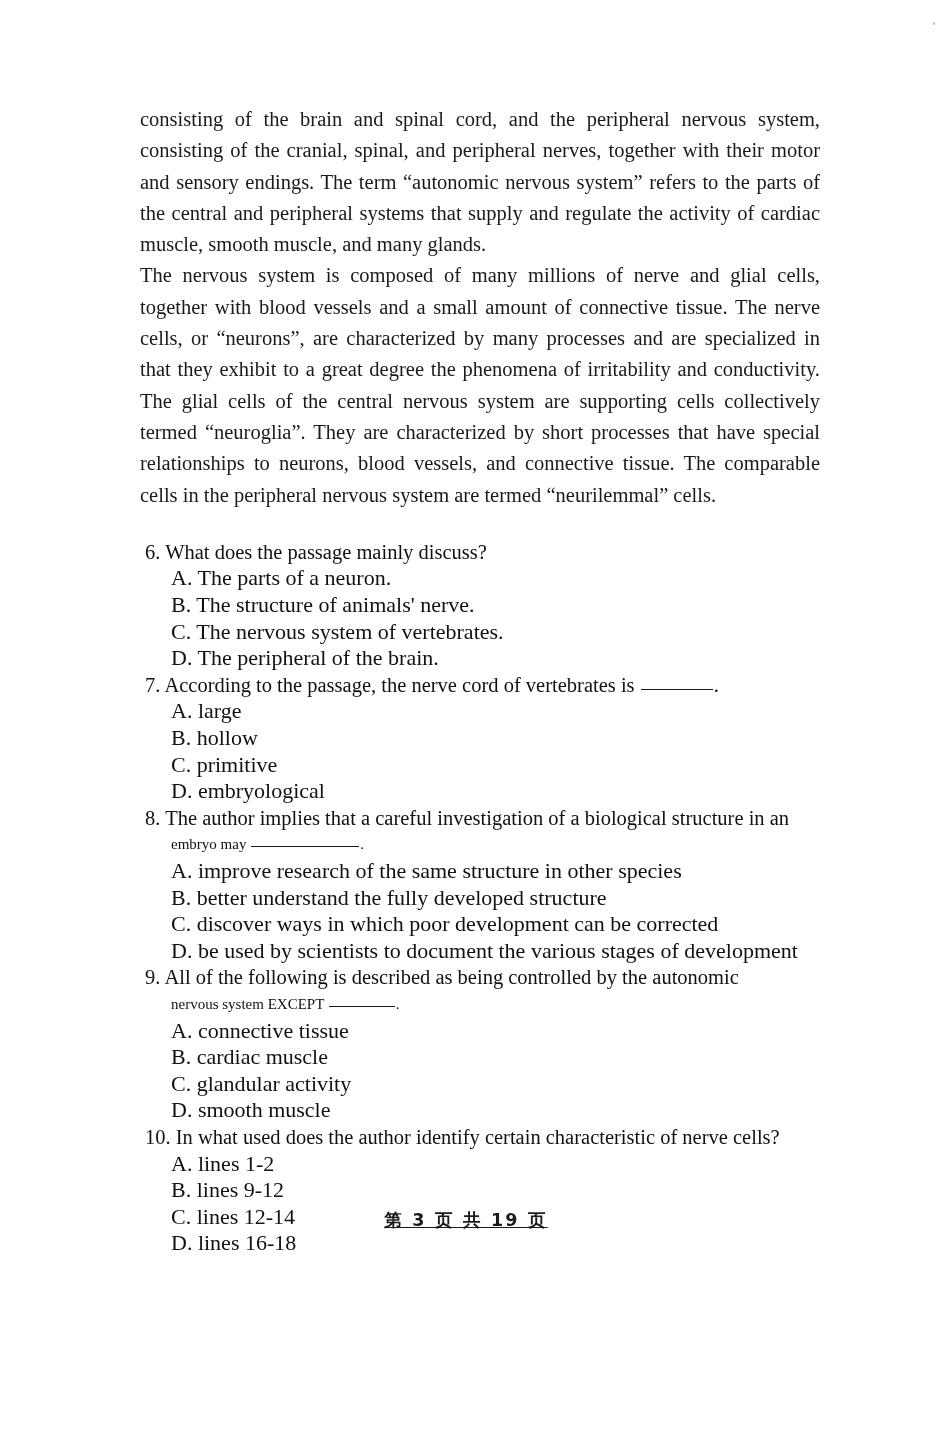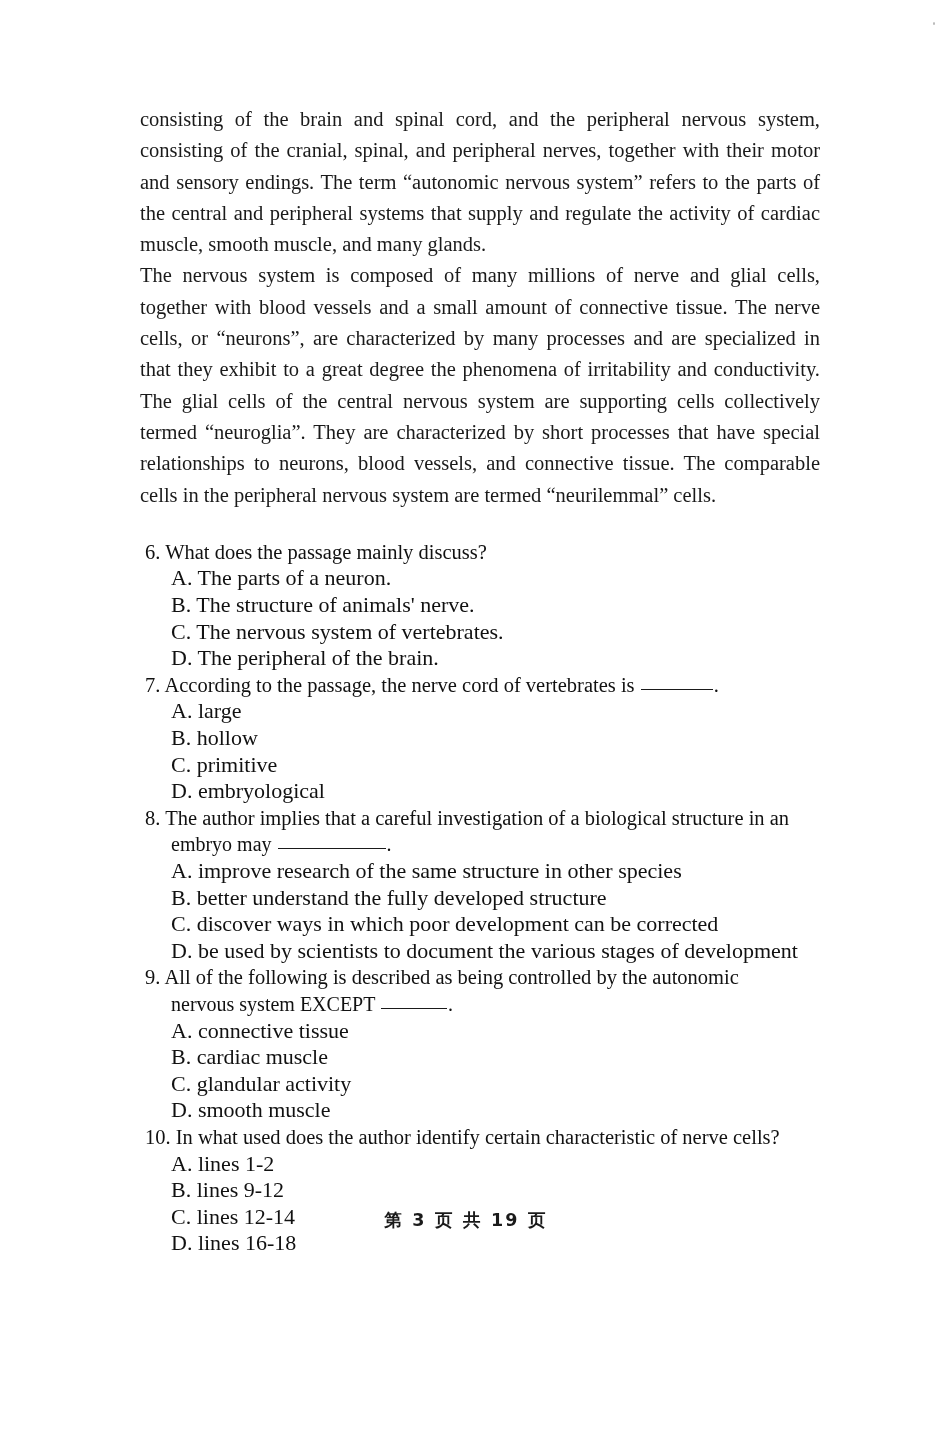--- a/index.html
+++ b/index.html
@@ -55,21 +55,21 @@
     padding-left: 26px;
     text-indent: -26px;
     margin: 0 0 0 5px;
     white-space: normal;
   }
   .q-stem.wide {
     padding-left: 31px;
     text-indent: -31px;
   }
   .q-stem-line2 {
-    font-size: 20px;
+    font-size: 15px;
     line-height: 26.6px;
     margin: 0 0 0 31px;
   }
   .option {
     font-size: 22px;
     line-height: 26.6px;
     margin: 0 0 0 31px;
     white-space: nowrap;
   }
 
@@ -96,20 +96,21 @@
     text-align: center;
     font-size: 17.5px;
     letter-spacing: 2.2px;
     color: #1a1a1a;
     font-family: "DejaVu Sans", "Liberation Sans", sans-serif;
   }
   .footer-inner {
     display: inline-block;
     margin-left: -18px;
     font-weight: 600;
+    text-decoration: underline;
   }
 
   
   .speck {
     position: absolute;
     left: 933px;
     top: 22px;
     width: 2px;
     height: 3px;
     background: #b8b8b8;

